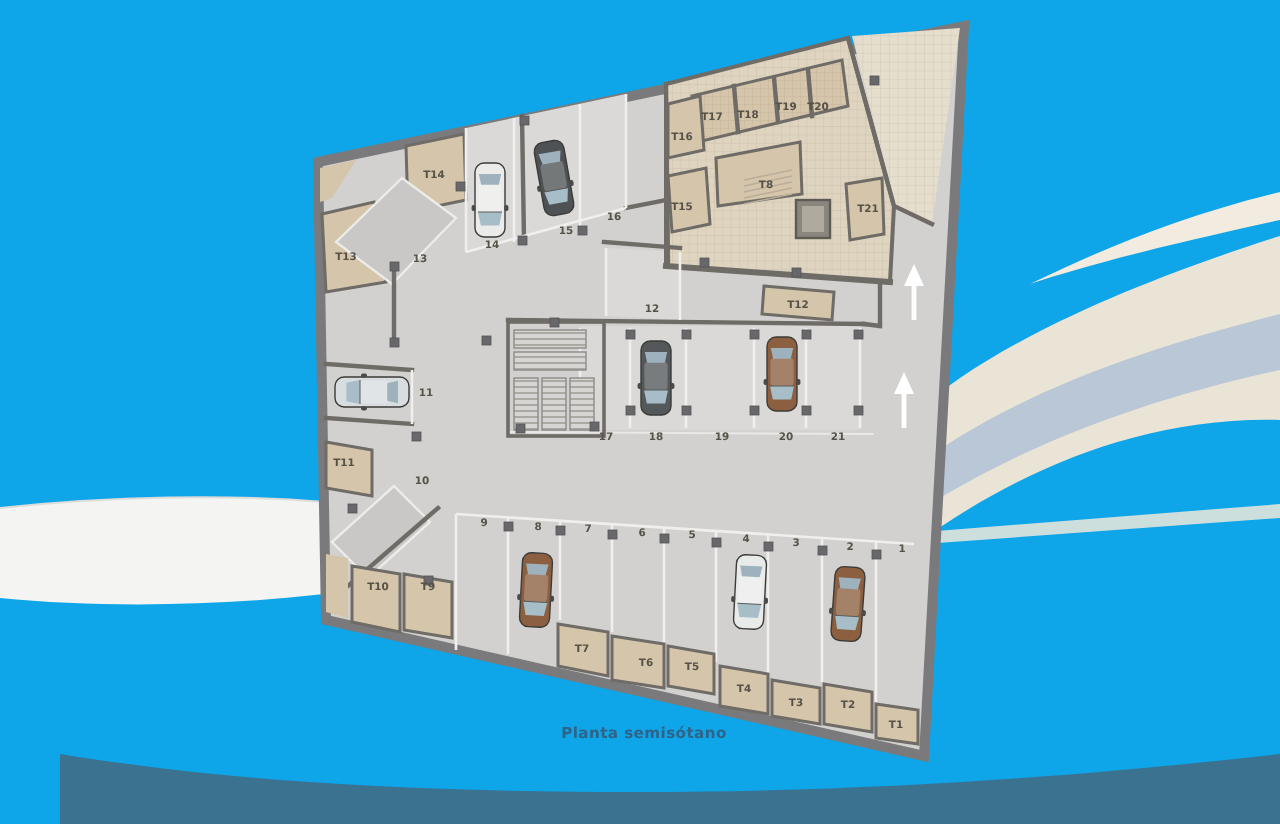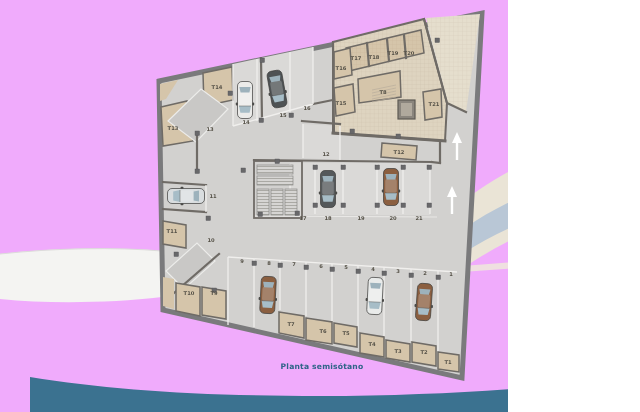--- a/index.html
+++ b/index.html
@@ -1,16 +1,16 @@
 <!DOCTYPE html>
 <html><head>
 <meta charset="utf-8">
 <style>
   html,body{margin:0;padding:0;background:#ffffff;}
-  .stage{position:relative;width:508px;height:412px;background:#f0abfc;overflow:hidden;
+  .stage{position:relative;width:640px;height:412px;background:#0ea5e9;overflow:hidden;
          font-family:"DejaVu Sans", sans-serif;}
   svg{display:block;}
   .lbl{font-family:"DejaVu Sans", sans-serif;font-size:5.2px;font-weight:700;fill:#565248;}
   .caption{font-family:"DejaVu Sans", sans-serif;font-size:7.6px;font-weight:700;fill:#2f6488;letter-spacing:.2px;}
   .wall{stroke:#6f6b66;stroke-width:2.2;fill:none;stroke-linecap:square;}
   .wall3{stroke:#6f6b66;stroke-width:3;fill:none;stroke-linecap:square;}
   .divw{stroke:#f0efed;stroke-width:1.3;fill:none;}
   .room{fill:#d5c5aa;stroke:#6f6b66;stroke-width:1.5;}
   .ramp{fill:#c9c8c6;stroke:#ececea;stroke-width:1.2;}
   .pillar{fill:#68686a;stroke:#55555a;stroke-width:0.4;}

